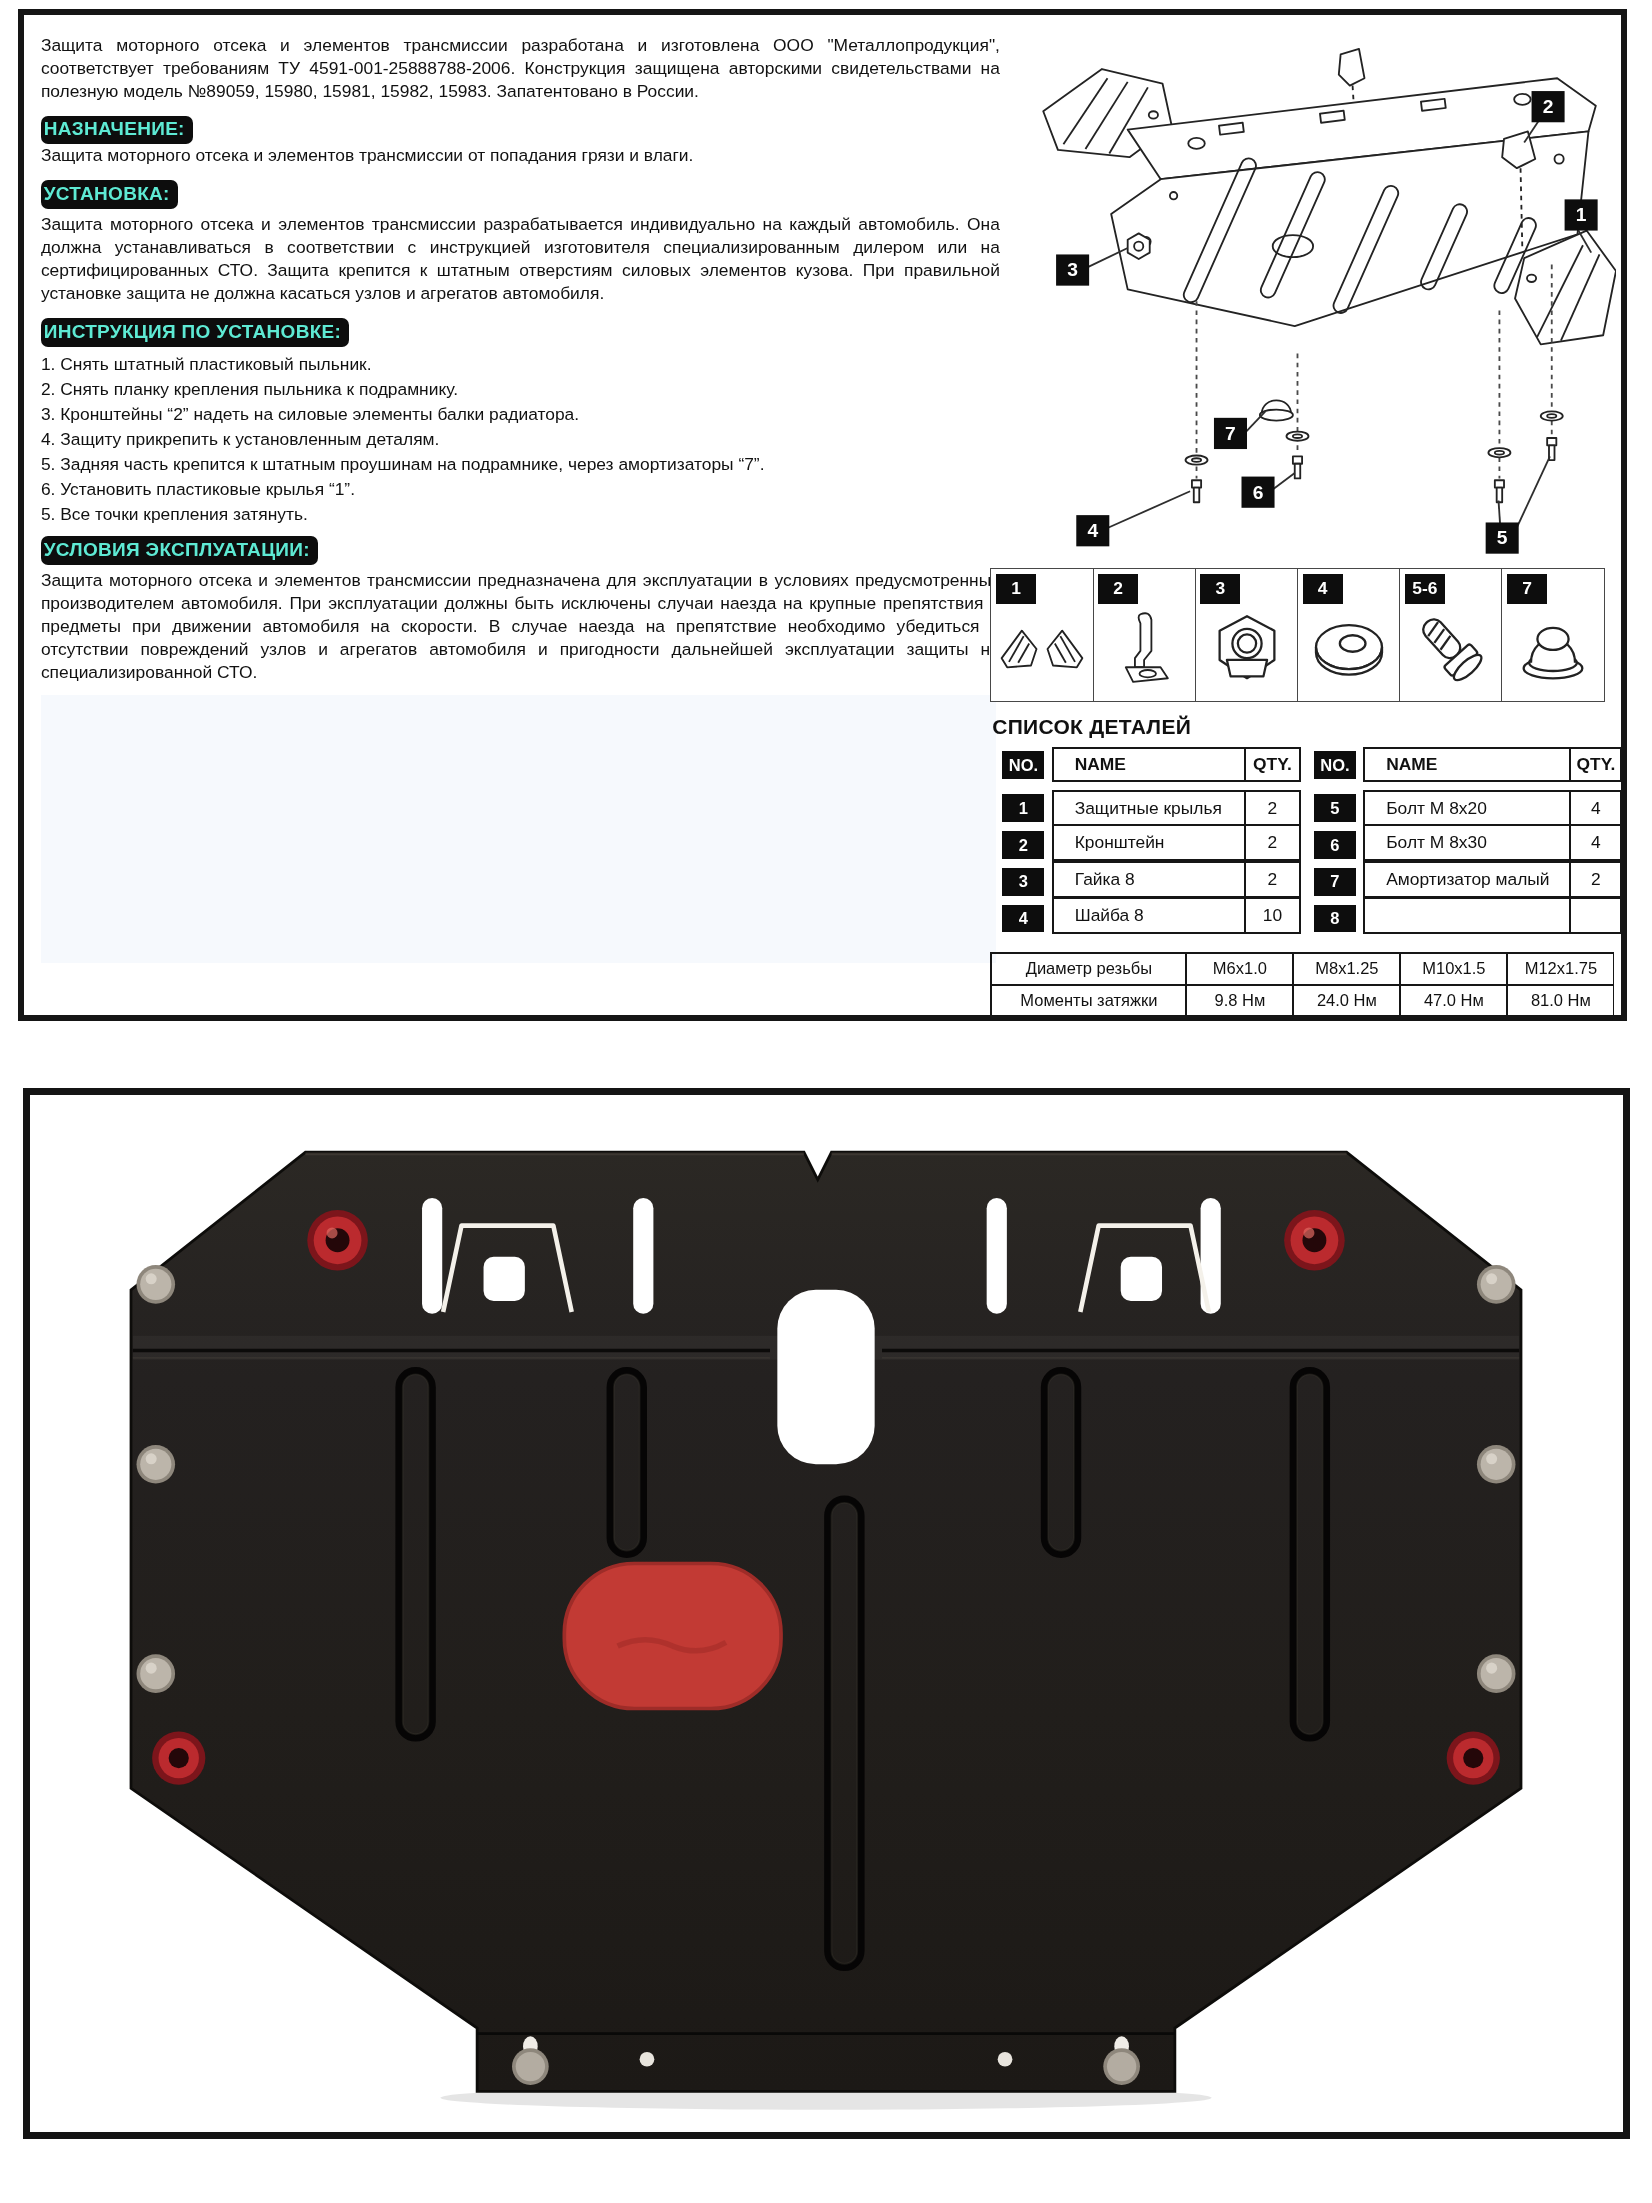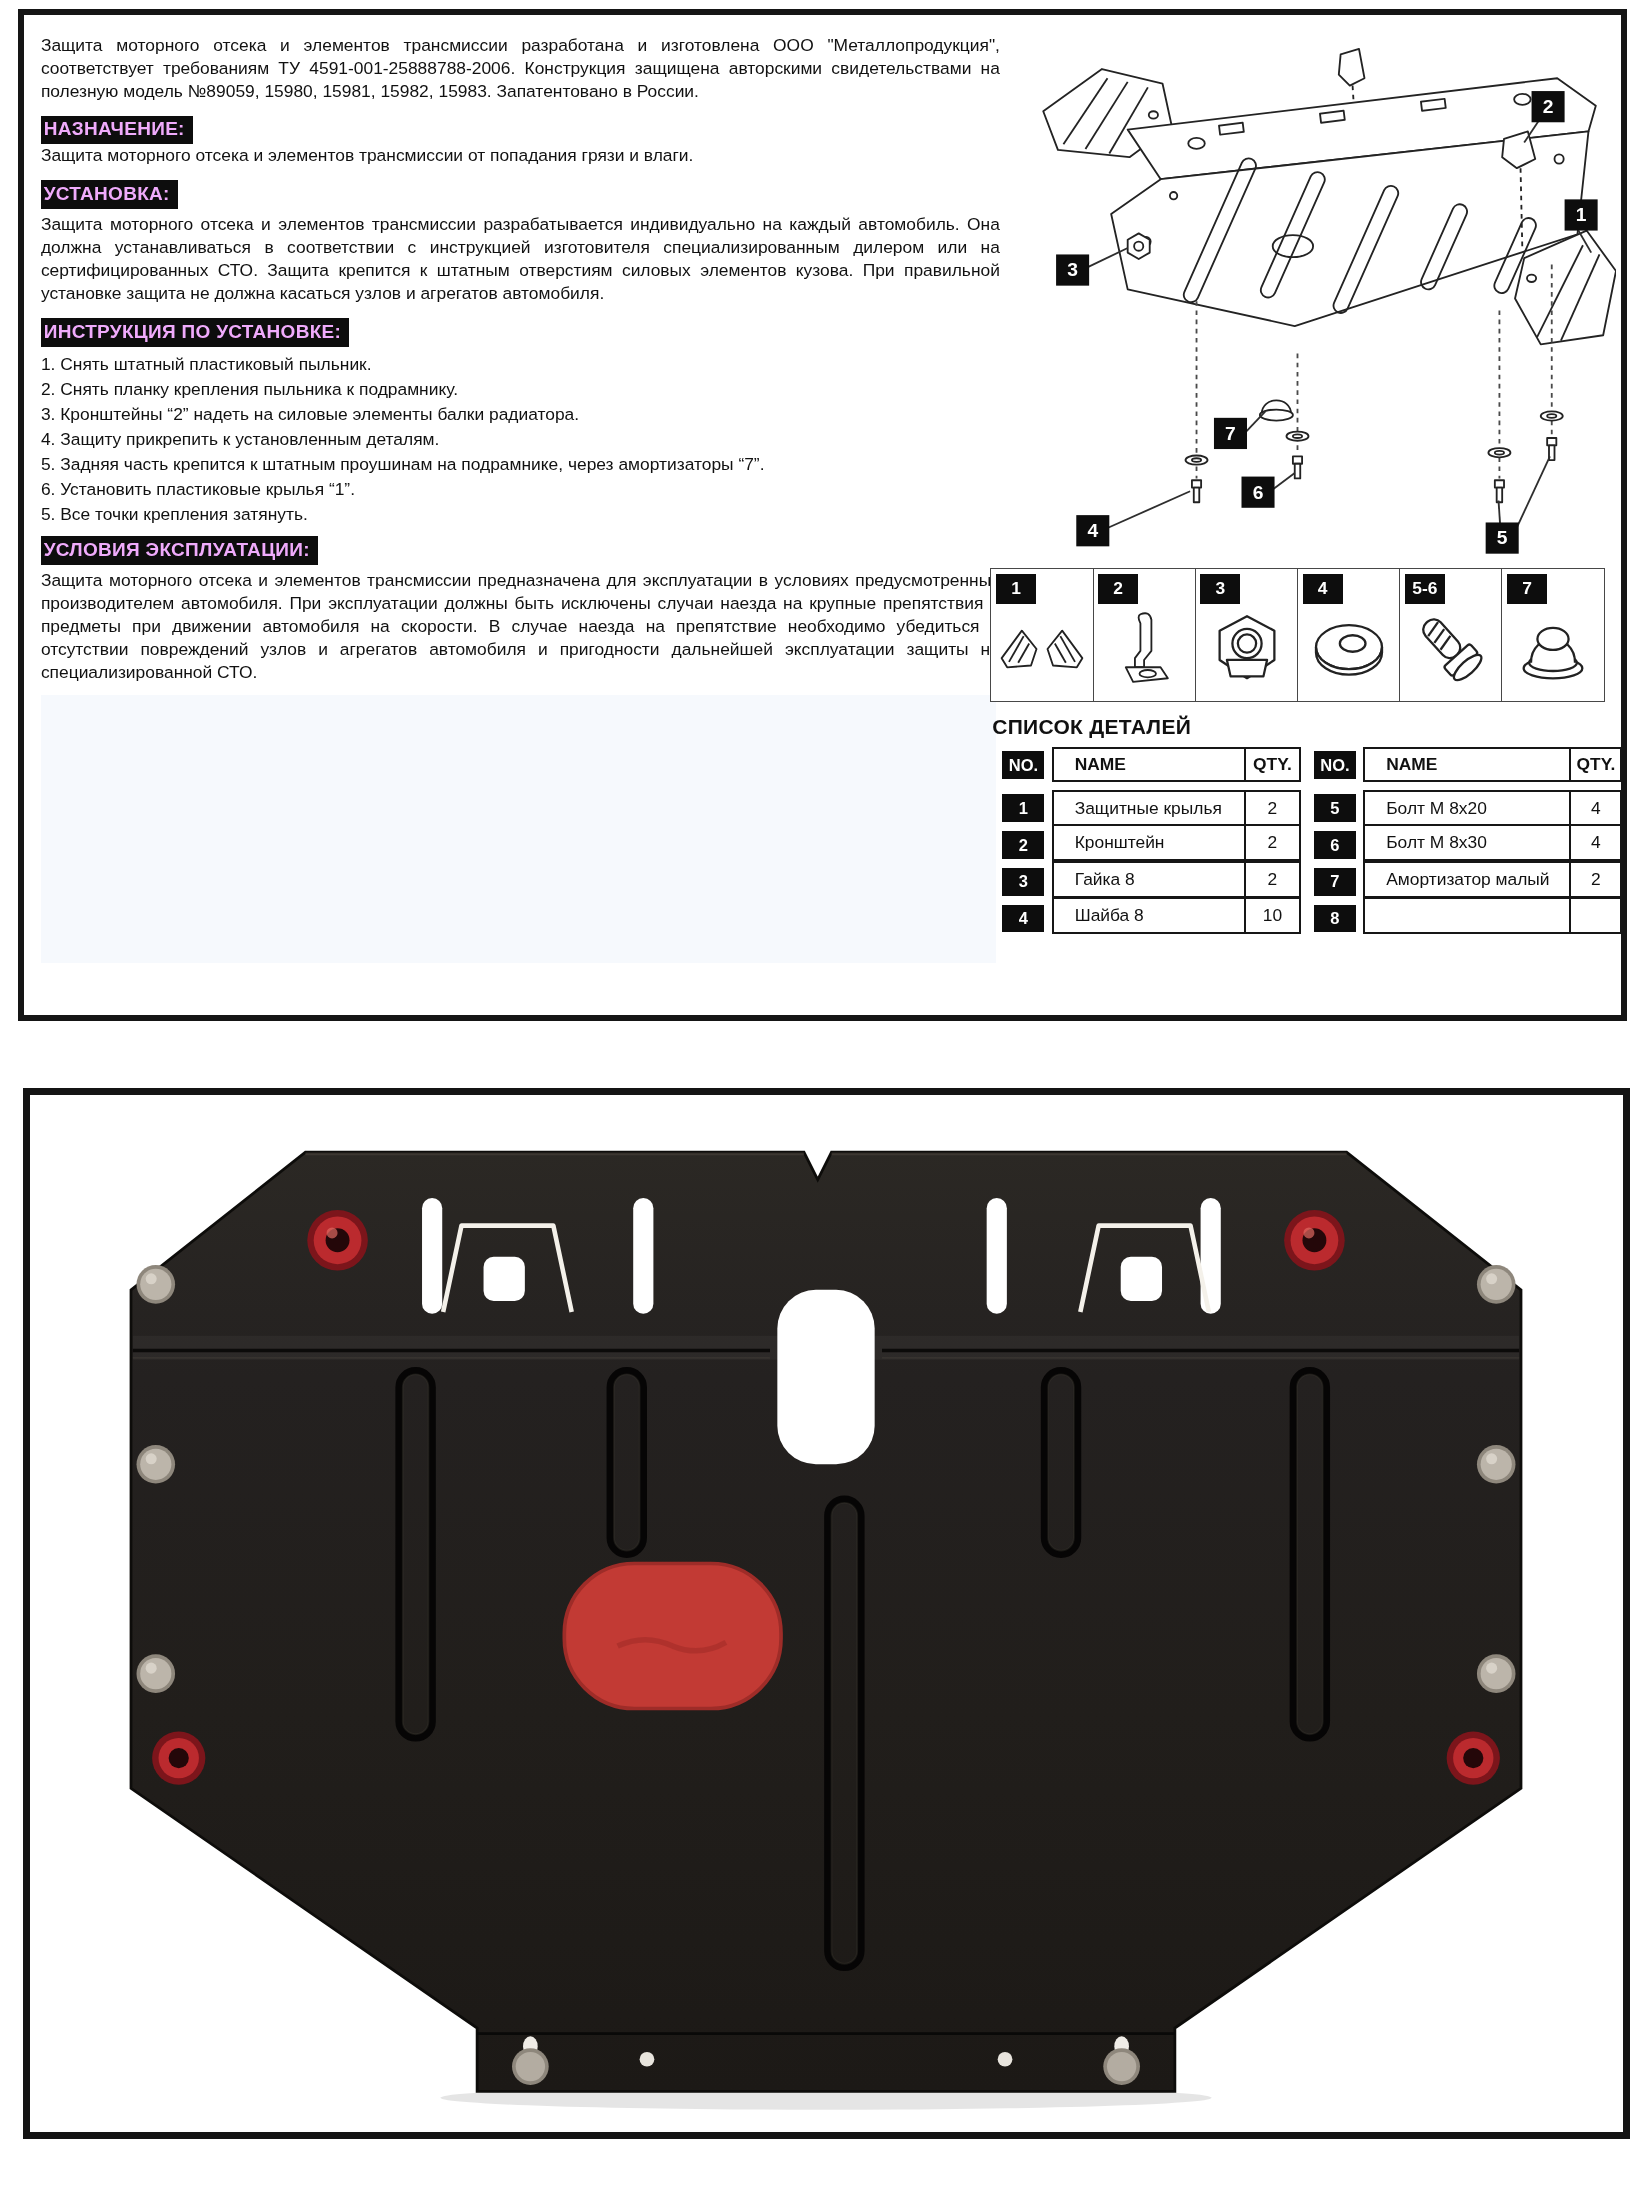--- a/index.html
+++ b/index.html
@@ -3,21 +3,21 @@
 <meta charset="utf-8">
 <style>
   html,body{margin:0;padding:0;}
   body{width:1653px;height:2204px;background:#ffffff;font-family:"Liberation Sans",sans-serif;color:#111;position:relative;}
   .page{position:absolute;left:0;top:0;width:1364px;height:2204px;background:#fff;}
 
   
   .doc-box{position:absolute;left:18.4px;top:9.2px;width:1609px;height:1012px;border:6.4px solid #151515;box-sizing:border-box;background:#fff;z-index:0;}
   .text-col{position:absolute;left:16.5px;top:14.7px;width:959px;}
   .intro{font-size:17.4px;line-height:23px;text-align:justify;margin:3.7px 0 0 0;}
-  .sec-title{display:inline-block;background:#0d0d0d;color:#f0abfc;font-weight:700;font-size:19px;line-height:22px;padding:2.8px 8.3px 3.7px 2.8px;letter-spacing:0.3px;}
+  .sec-title{display:inline-block;background:#0d0d0d;color:#5eead4;font-weight:700;font-size:19px;line-height:22px;padding:2.8px 8.3px 3.7px 2.8px;letter-spacing:0.3px;border-radius:7px;}
   .gap-lg{margin-top:13px;}
   .gap-md{margin-top:9.2px;}
   .plain{font-size:17.4px;line-height:23px;margin-top:4.6px;}
   .just{font-size:17.4px;line-height:23px;text-align:justify;margin-top:4.6px;}
   .steps{margin-top:5.5px;}
   .steps div{font-size:17.4px;line-height:25px;}
   .blue-band{width:955px;height:268px;background:#f6f9fd;margin-top:11px;}
 
   .right-col{position:absolute;left:966px;top:5.5px;width:626px;}
   .diagram-svg{display:block;}
@@ -353,20 +353,32 @@
             </div>
             <div class="prow">
               <div class="pno">8</div>
               <div class="pcell pname"></div>
               <div class="pcell pqty"></div>
             </div>
           </div>
         </div>
       </div>
 
+      <div class="torque">
+        <div class="tcell">Диаметр резьбы</div>
+        <div class="tcell">M6x1.0</div>
+        <div class="tcell">M8x1.25</div>
+        <div class="tcell">M10x1.5</div>
+        <div class="tcell">M12x1.75</div>
+        <div class="tcell">Моменты затяжки</div>
+        <div class="tcell">9.8 Нм</div>
+        <div class="tcell">24.0 Нм</div>
+        <div class="tcell">47.0 Нм</div>
+        <div class="tcell">81.0 Нм</div>
+      </div>
 
     </div>
   </div>
 
   <div class="photo-box">
     <svg width="1592" height="1037" viewBox="0 0 1734 1129">
       <defs>
         <linearGradient id="plateGrad" x1="0" y1="0" x2="0" y2="1">
           <stop offset="0" stop-color="#2b2824"></stop>
           <stop offset="0.24" stop-color="#242120"></stop>

